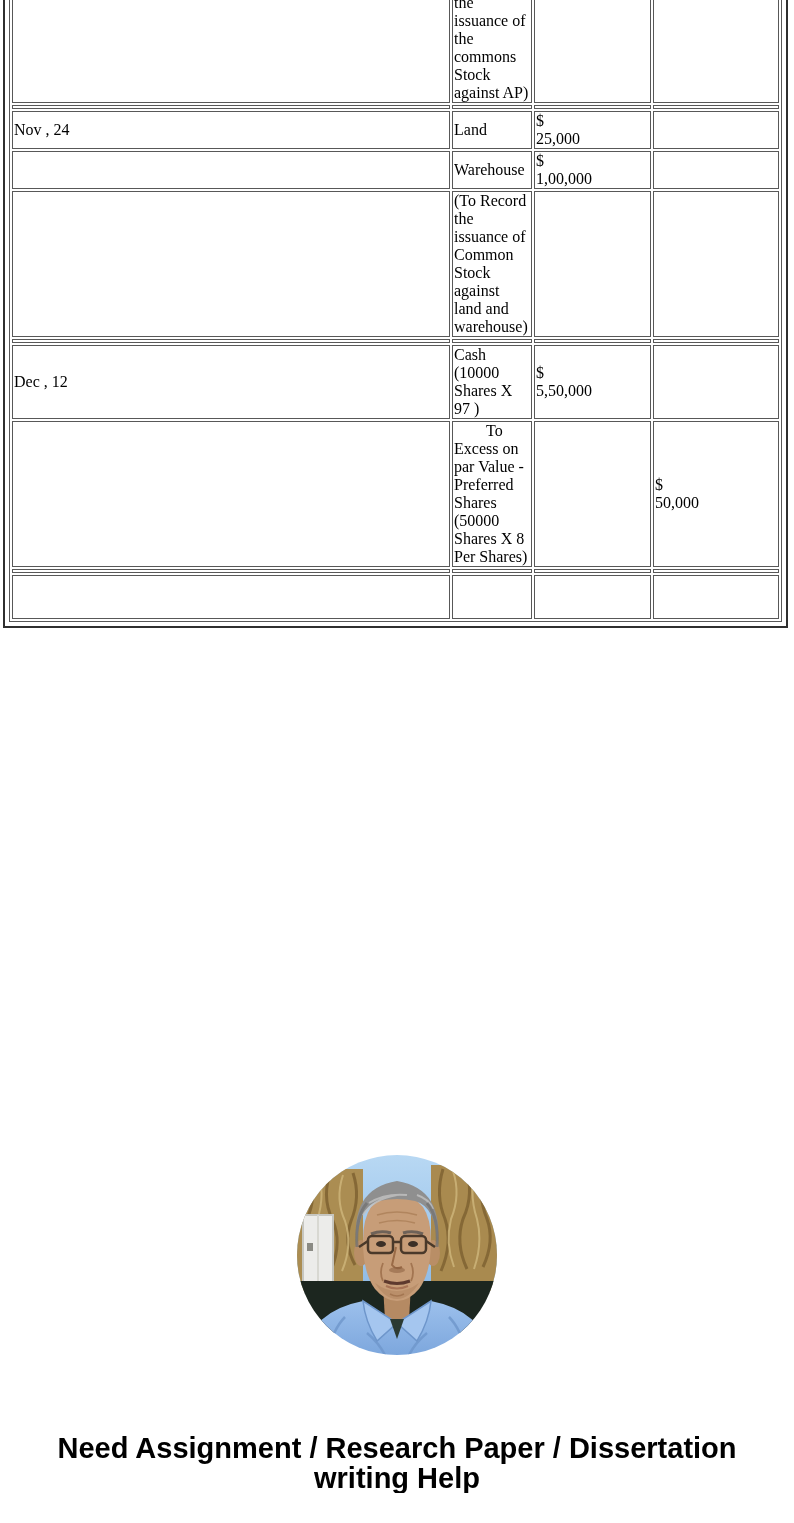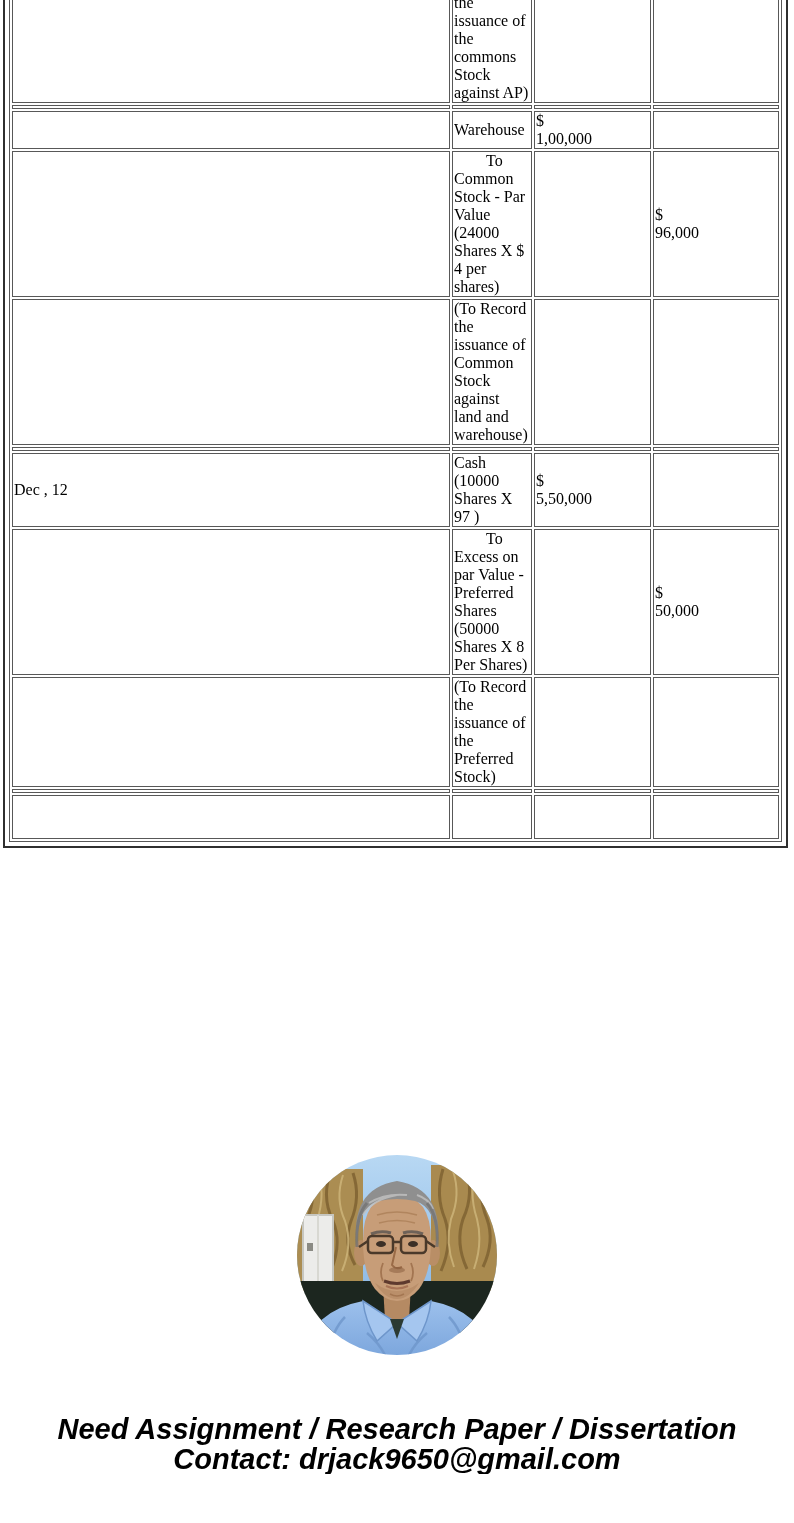--- a/index.html
+++ b/index.html
@@ -48,29 +48,28 @@
   
   .avatar {
     width: 200px;
     height: 200px;
     margin: 27px auto 0 auto;
   }
   .avatar svg { display: block; }
 
   
   .footer {
-    margin-top: 59px;
+    margin-top: 78px;
     text-align: center;
     font-family: "Liberation Sans", sans-serif;
     font-weight: bold;
     font-size: 29px;
     line-height: 30px;
     color: #000000;
     white-space: nowrap;
-    font-style: italic;
   }
 </style>
 </head>
 <body>
 
 <div class="table-clip">
   <div class="outer-frame">
     <table class="journal">
       <tbody>
         <tr>
@@ -79,32 +78,32 @@
           <td class="c3 amt"></td>
           <td class="c4 amt"></td>
         </tr>
         <tr class="sep">
           <td class="c1"></td>
             <td class="c2"></td>
             <td class="c3"></td>
             <td class="c4"></td>
         </tr>
         <tr>
+          <td class="c1">Nov , 24</td>
+          <td class="c2">Land</td>
+          <td class="c3 amt">$
+25,000</td>
+          <td class="c4 amt"></td>
+        </tr>
+        <tr>
           <td class="c1"></td>
           <td class="c2">Warehouse</td>
           <td class="c3 amt">$
 1,00,000</td>
           <td class="c4 amt"></td>
-        </tr>
-        <tr>
-          <td class="c1"></td>
-          <td class="c2 indent">To Common Stock - Par Value (24000 Shares X $ 4 per shares)</td>
-          <td class="c3 amt"></td>
-          <td class="c4 amt">$
-96,000</td>
         </tr>
         <tr>
           <td class="c1"></td>
           <td class="c2">(To Record the issuance of Common Stock against land and warehouse)</td>
           <td class="c3 amt"></td>
           <td class="c4 amt"></td>
         </tr>
         <tr class="sep">
           <td class="c1"></td>
             <td class="c2"></td>
@@ -117,26 +116,20 @@
           <td class="c3 amt">$
 5,50,000</td>
           <td class="c4 amt"></td>
         </tr>
         <tr>
           <td class="c1"></td>
           <td class="c2 indent">To Excess on par Value - Preferred Shares (50000 Shares X 8 Per Shares)</td>
           <td class="c3 amt"></td>
           <td class="c4 amt">$
 50,000</td>
-        </tr>
-        <tr>
-          <td class="c1"></td>
-          <td class="c2">(To Record the issuance of the Preferred Stock)</td>
-          <td class="c3 amt"></td>
-          <td class="c4 amt"></td>
         </tr>
         <tr class="sep">
           <td class="c1"></td>
             <td class="c2"></td>
             <td class="c3"></td>
             <td class="c4"></td>
         </tr>
         <tr class="partial">
           <td class="c1"></td>
           <td class="c2"></td>
@@ -230,14 +223,14 @@
       <path d="M87,126 Q100,131 113,126" stroke="#5e3a2e" stroke-width="3" fill="none"></path>
       <path d="M89,131 Q100,136 111,131" stroke="#a06a4e" stroke-width="2" fill="none" opacity="0.8"></path>
 
       <path d="M93,139 q7,4 14,0" stroke="#9a6b47" stroke-width="1.5" fill="none" opacity="0.7"></path>
     </g>
   </svg>
 </div>
 
 <div class="footer">
   <div>Need Assignment / Research Paper / Dissertation</div>
-  <div>Contact: drjack9650@gmail.com</div>
+  <div>writing Help</div>
 </div>
 
 </body></html>

